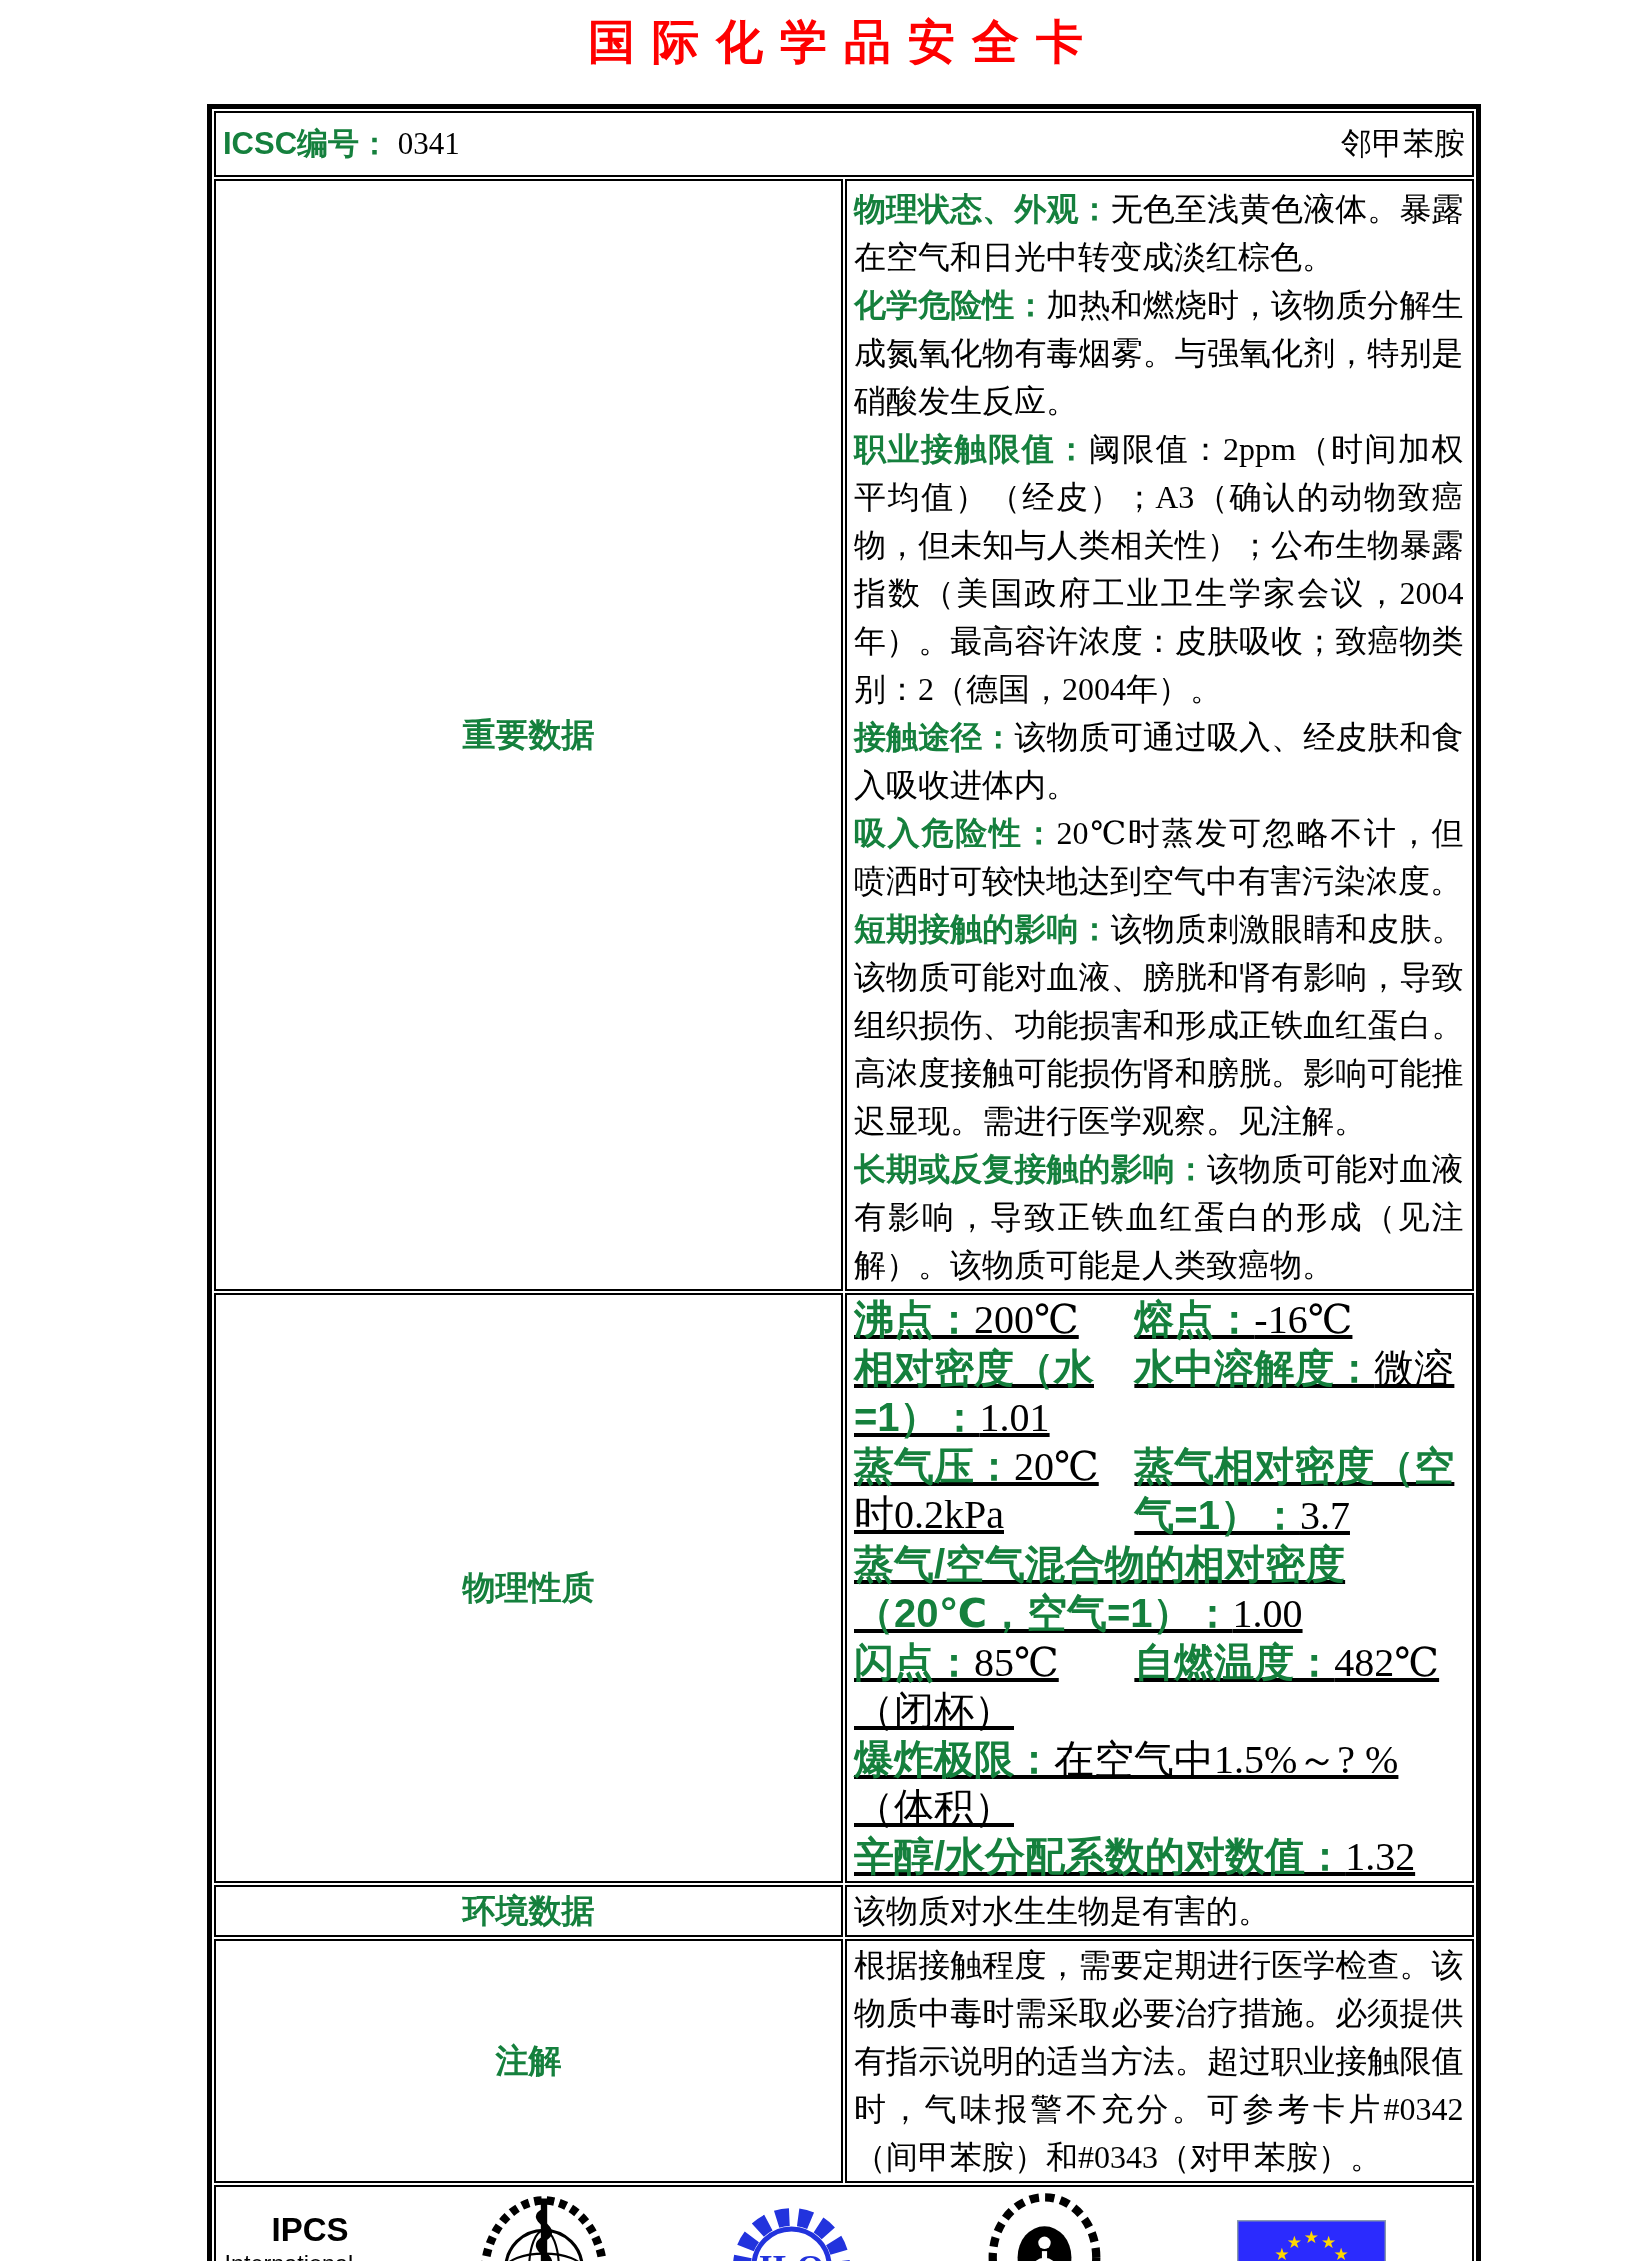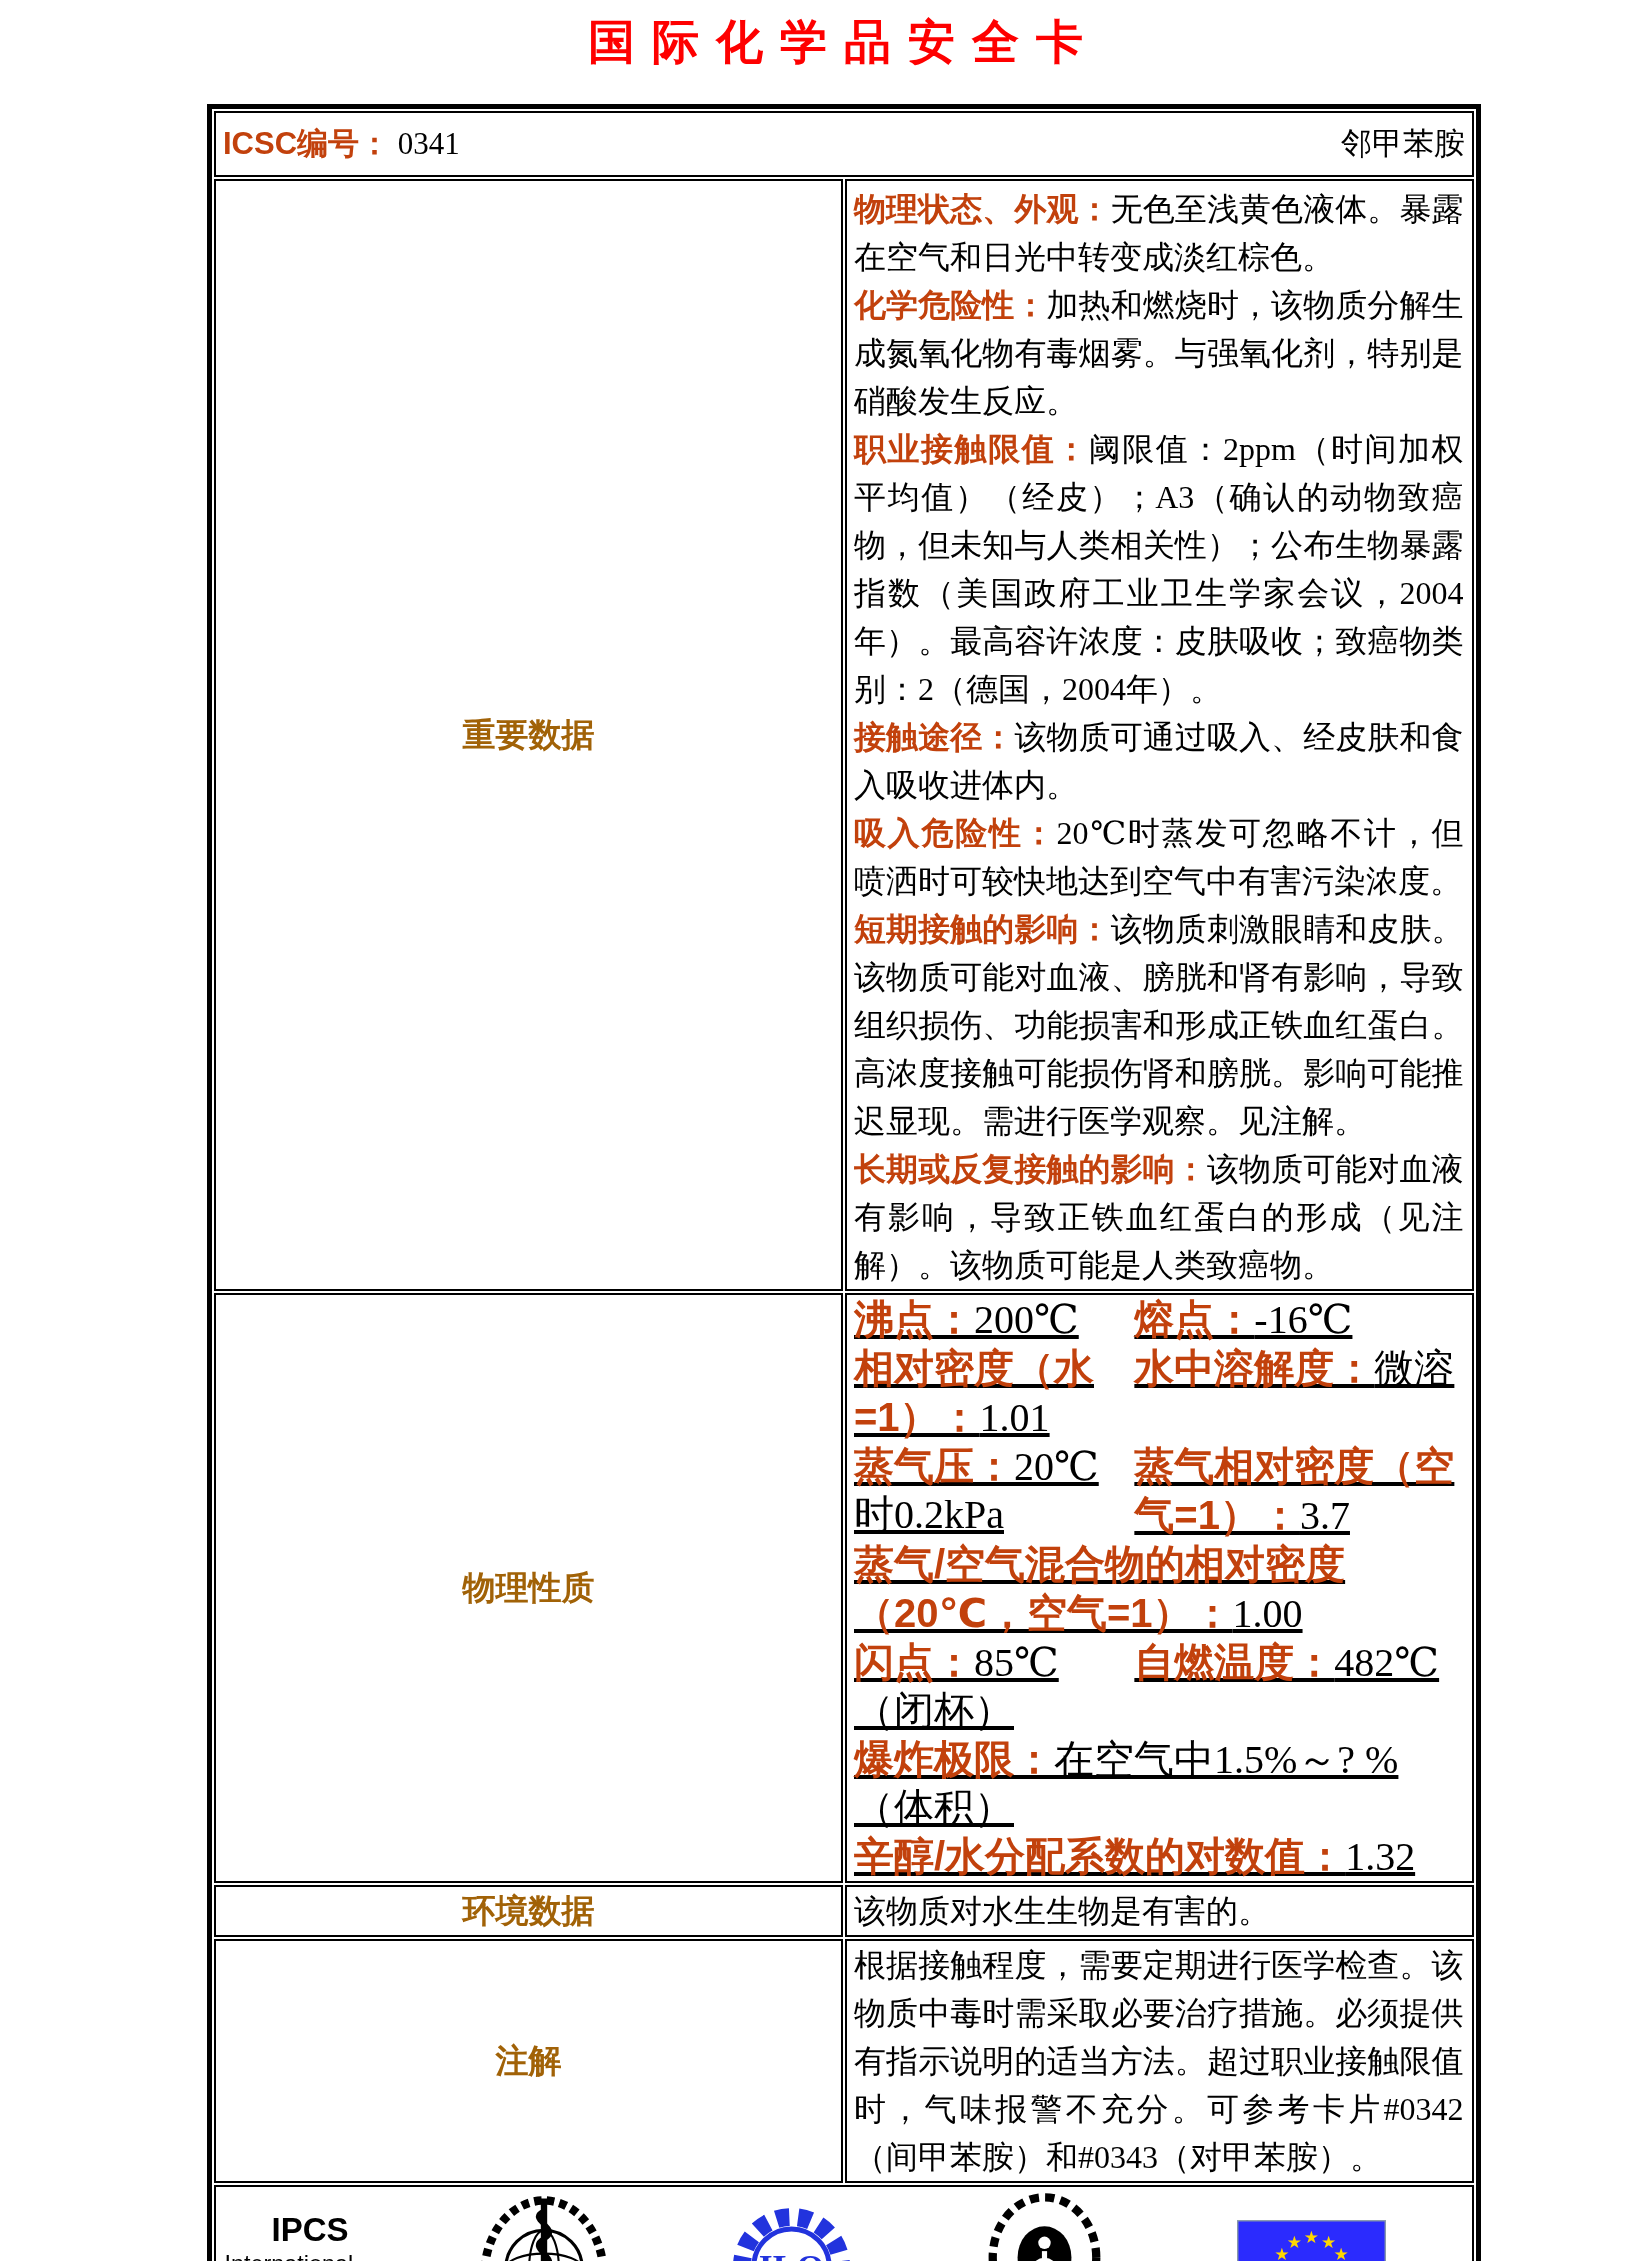--- a/index.html
+++ b/index.html
@@ -12,25 +12,25 @@
     text-align:center;color:#fe0000;font-weight:bold;font-size:47px;
     letter-spacing:17px;font-family:"Liberation Serif","DejaVu Serif",serif;
   }
   table.card{
     position:absolute;left:207px;top:104px;width:1274px;
     border:5px solid #000;border-collapse:separate;border-spacing:2.8px;
     background:#fff;table-layout:fixed;
   }
   td{border:2.1px solid #000;vertical-align:middle;background:#fff;padding:0;}
   td.label-cell{
-    width:175px;text-align:center;color:#a16207;font-weight:bold;
+    width:175px;text-align:center;color:#15803d;font-weight:bold;
     font-size:33px;font-family:"Liberation Sans","DejaVu Sans",sans-serif;
   }
   .blab{
-    color:#c2410c;font-weight:bold;
+    color:#15803d;font-weight:bold;
     font-family:"Liberation Sans","DejaVu Sans",sans-serif;
   }
   
   td.header-cell{height:62px;}
   .header-inner{display:flex;justify-content:space-between;align-items:center;padding:0 7px;}
   .header-left{font-size:31px;}
   .chem-name{font-size:31px;}
   
   td.important-cell{height:913px;vertical-align:top;margin-left:24px;}
   .flowtext{font-size:32px;line-height:48px;padding:4.3px 8.5px 0 7px;text-align:justify;}

